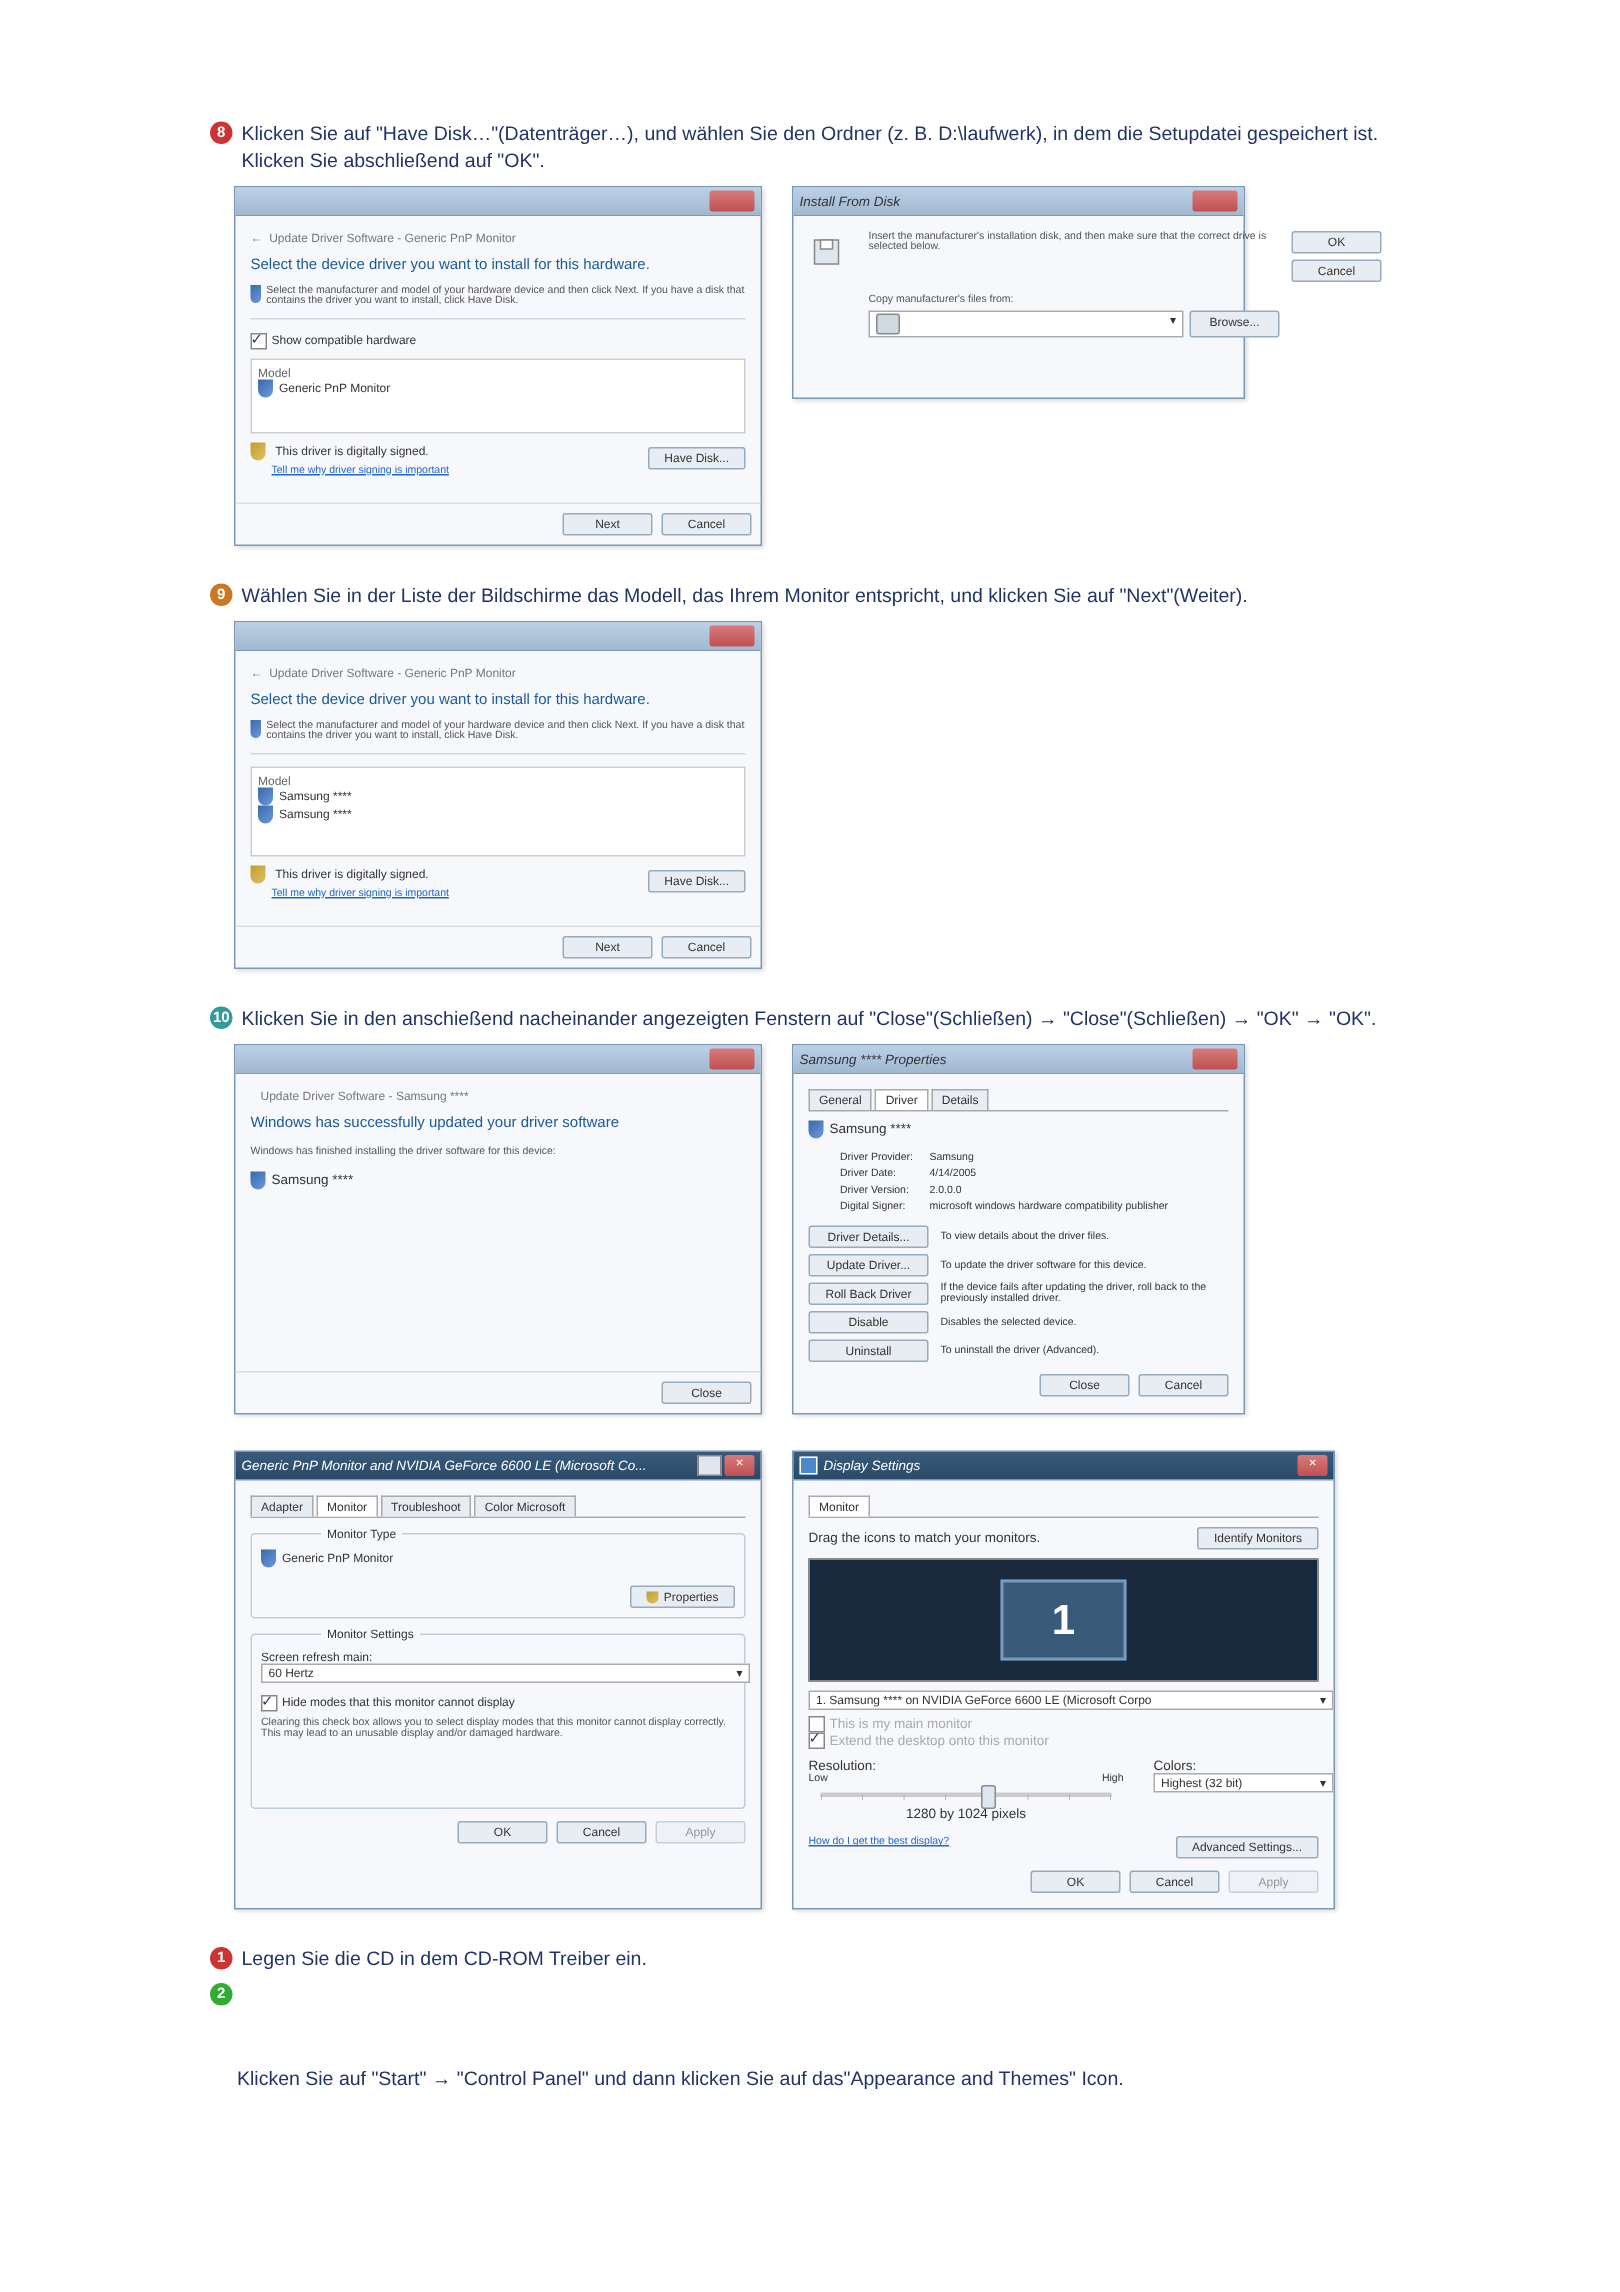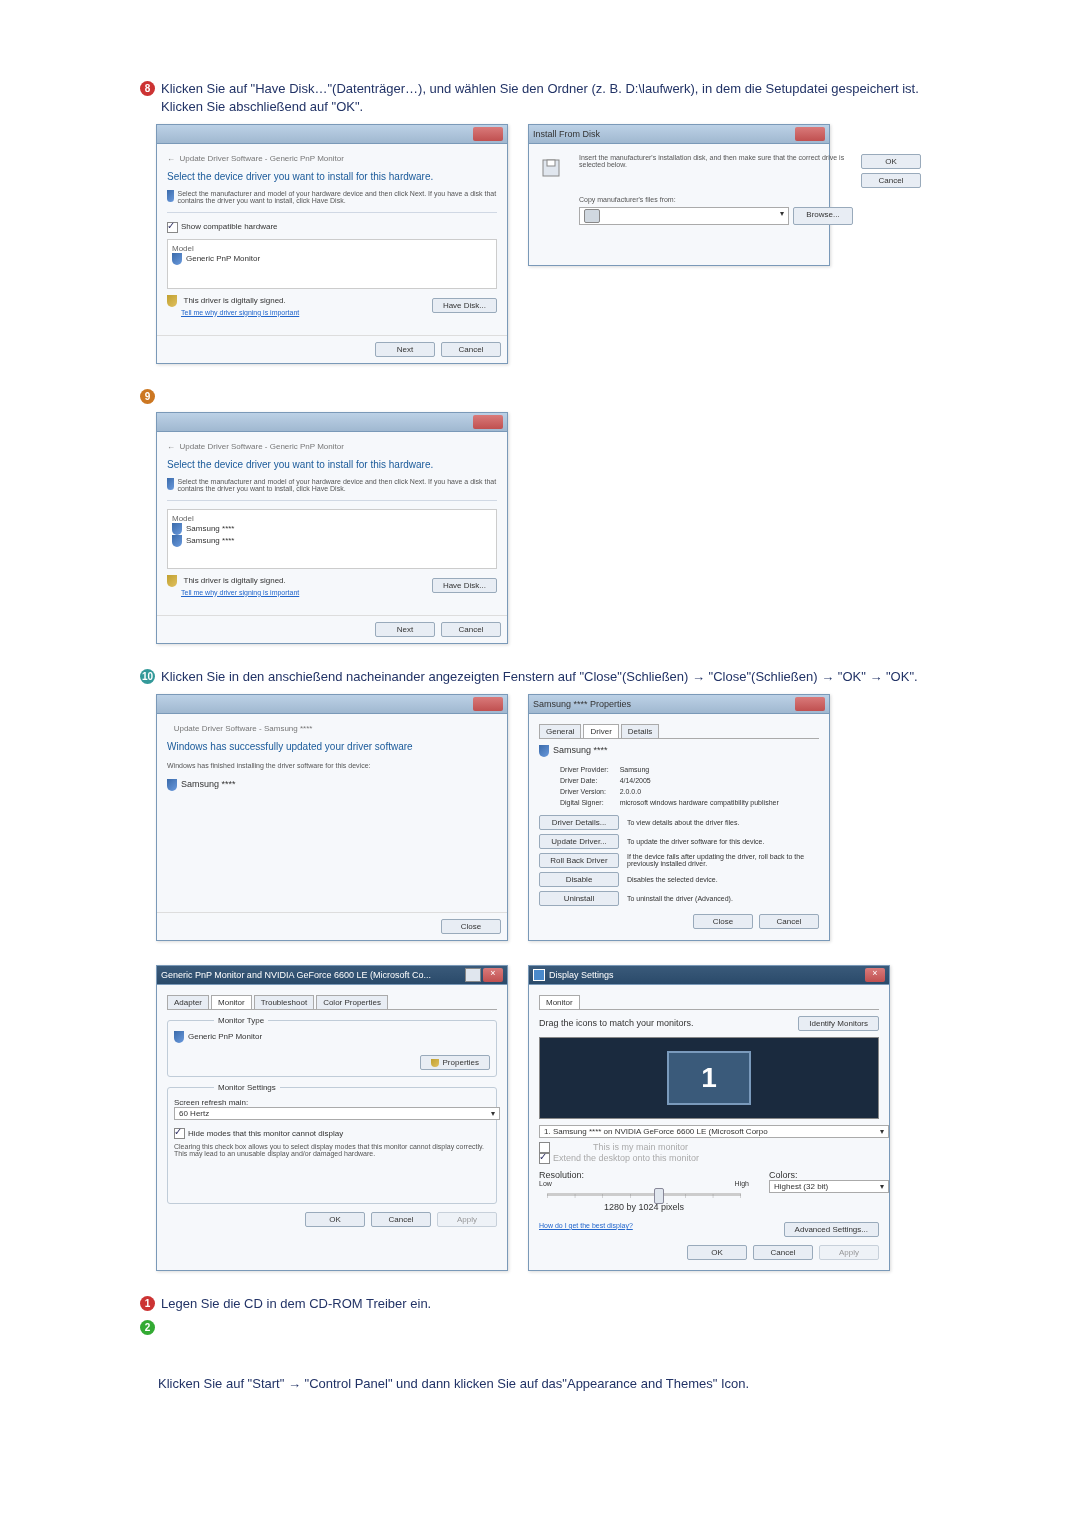--- a/index.html
+++ b/index.html
@@ -55,20 +55,21 @@
     }
     .win-title {
       height: 18px;
       display: flex;
       align-items: center;
       justify-content: space-between;
       padding: 0 4px;
       background: linear-gradient(#bcd1e6, #a0b8d0);
       border-bottom: 1px solid #7a99b8;
       font-size: 9px;
+      font-style: italic;
     }
     .win-title-red {
       background: linear-gradient(#d97a7a, #c05050);
       width: 30px;
       height: 14px;
       border-radius: 2px;
       text-align: center;
       font-size: 9px;
       color: #fff;
     }
@@ -201,20 +202,21 @@
         <div style="display:flex; flex-direction:column; gap:4px;">
           <span class="btn">OK</span>
           <span class="btn">Cancel</span>
         </div>
       </div>
     </div>
   </div>
 
   <div class="numbered-step">
     <span class="num-circle c-orange">9</span>
+    <span class="step-text">Wählen Sie in der Liste der Bildschirme das Modell, das Ihrem Monitor entspricht, und klicken Sie auf "Next"(Weiter).</span>
   </div>
 
   <div class="screenshot-row">
     <div class="win" style="width:350px;">
       <div class="win-title">
         <span></span>
         <span class="win-title-red"></span>
       </div>
       <div class="win-body">
         <div style="font-size:8px; color:#777; margin-bottom:8px;">← &nbsp;<span>Update Driver Software - Generic PnP Monitor</span></div>
@@ -327,21 +329,21 @@
         <span style="display:flex;gap:2px;">
             <span style="width:14px;height:12px;background:#e0e6ee;border:1px solid #888;"></span>
             <span class="win-title-red" style="width:20px;">×</span>
           </span>
       </div>
       <div class="win-body">
         <div class="tab-strip">
           <span class="tab">Adapter</span>
           <span class="tab active">Monitor</span>
           <span class="tab">Troubleshoot</span>
-          <span class="tab">Color Properties</span>
+          <span class="tab">Color Microsoft</span>
         </div>
         <fieldset>
           <legend>Monitor Type</legend>
           <div style="display:flex; justify-content:space-between; align-items:center;">
             <div><span class="shield blue"></span><span>Generic PnP Monitor</span></div>
           </div>
           <div style="text-align:right; margin-top:12px;">
             <span class="btn"><span class="shield gold" style="width:8px;height:8px;"></span><span>Properties</span></span>
           </div>
         </fieldset>
@@ -380,21 +382,21 @@
           <span>Drag the icons to match your monitors.</span>
           <span class="btn">Identify Monitors</span>
         </div>
         <div class="disp-surface">
           <div class="disp-box">1</div>
         </div>
         <div class="select-box" style="width:100%;">
             <span>1. Samsung **** on NVIDIA GeForce 6600 LE (Microsoft Corpo</span>
             <span>▾</span>
           </div>
-        <div style="margin-top:4px;"><span class="checkbox"></span><span style="color:#aaa;margin-left:40px;">This is my main monitor</span></div>
+        <div style="margin-top:4px;"><span class="checkbox"></span><span style="color:#aaa;">This is my main monitor</span></div>
         <div><span class="checkbox checked"></span><span style="color:#aaa;">Extend the desktop onto this monitor</span></div>
         <div style="display:flex; gap:20px; margin-top:6px;">
           <div style="flex:1;">
             <div>Resolution:</div>
             <div style="display:flex; justify-content:space-between; font-size:7px;">
                 <span>Low</span>
                 <span>High</span>
               </div>
             <div class="slider-track">
                 <div class="slider-ticks">

